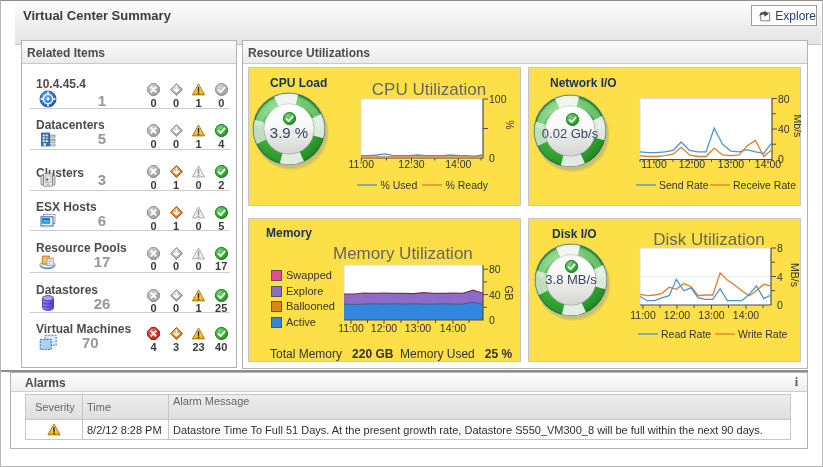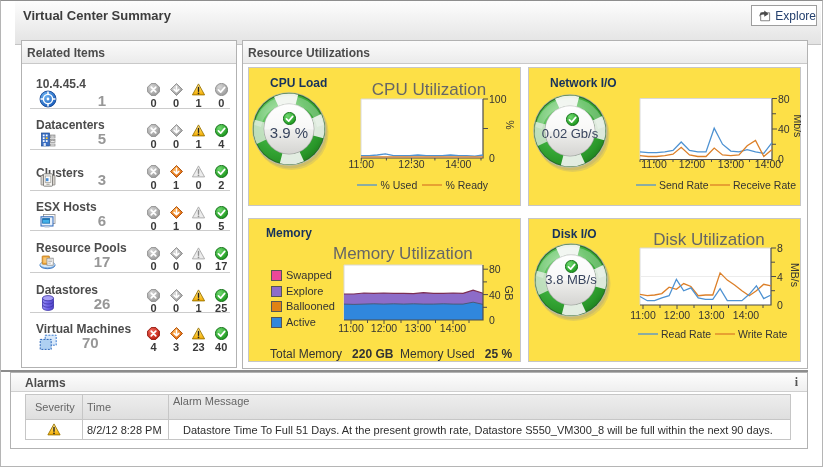--- a/index.html
+++ b/index.html
@@ -494,17 +494,17 @@
           <tr style="height:23px;background:linear-gradient(#ededed,#dedede);color:#666;font-size:11px">
   <td style="border:1px solid #c6c6c6;width:57px;padding:0 0 0 9px">Severity</td>
   <td style="border:1px solid #c6c6c6;width:86px;padding:0 0 0 4px">Time</td>
   <td style="border:1px solid #c6c6c6;padding:0 0 12px 4px">Alarm Message</td>
 </tr>
 <tr style="height:20px;color:#2d2d2d">
   <td style="border:1px solid #c6c6c6;text-align:center"><svg width="14" height="13" viewBox="0 0 13 13" style="display:inline-block;vertical-align:middle">
                 <use href="#warn"></use>
               </svg></td>
   <td style="border:1px solid #c6c6c6;padding:0 0 0 4px;white-space:nowrap">8/2/12 8:28 PM</td>
-  <td style="border:1px solid #c6c6c6;padding:0 0 0 14px;white-space:nowrap">Datastore Time To Full 51 Days. At the present growth rate, Datastore S550_VM300_8 will be full within the next 90 days.</td>
+  <td style="border:1px solid #c6c6c6;padding:0 0 0 4px;white-space:nowrap">Datastore Time To Full 51 Days. At the present growth rate, Datastore S550_VM300_8 will be full within the next 90 days.</td>
 </tr>
 </tbody>
       </table>
 </div>
 </div>
 </body></html>

